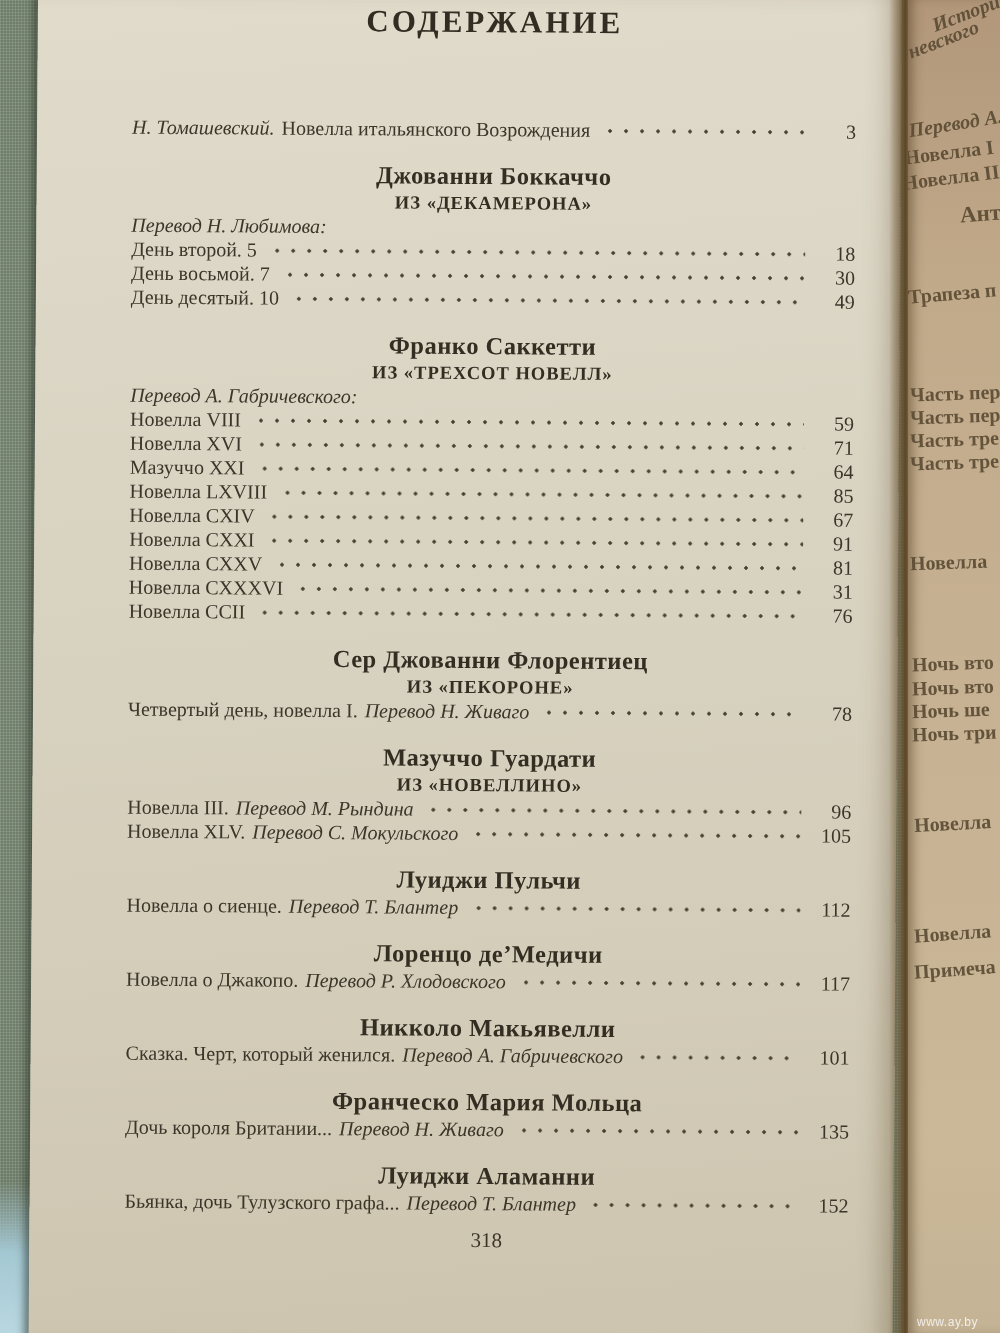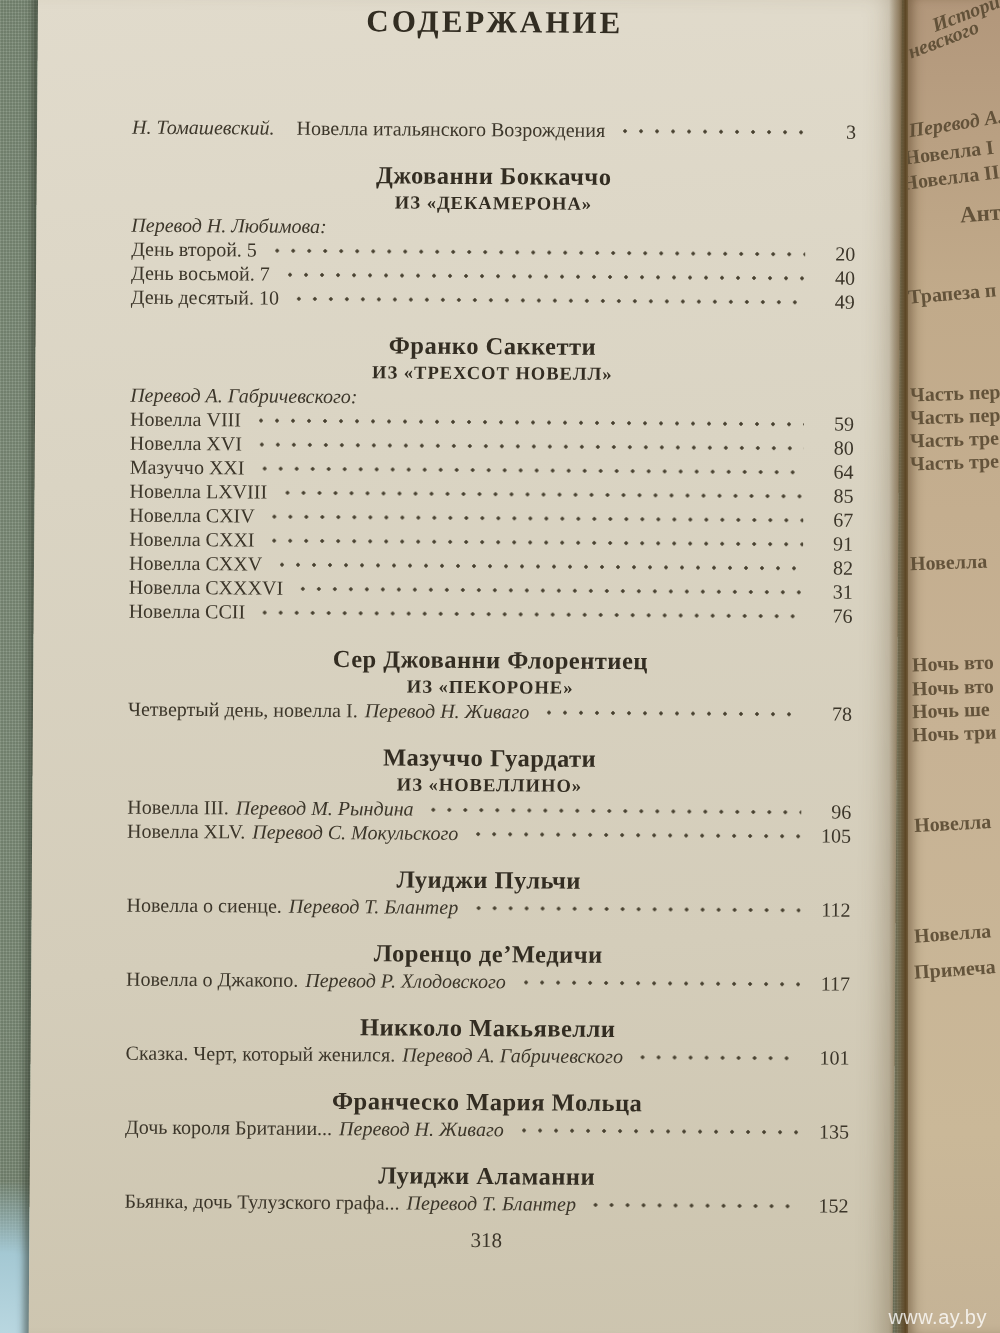--- a/index.html
+++ b/index.html
@@ -30,21 +30,21 @@
     box-shadow:-5px 3px 7px rgba(35,42,30,.5), inset -22px 0 26px -12px rgba(95,75,45,.38);
     color:#3c362a;
   }
   .page-inner{padding:6px 45px 0 95px;}
   .toc-title{
     text-align:center;font-weight:bold;font-size:31px;line-height:42px;
     letter-spacing:3px;color:#322d22;
   }
   #toc{margin-top:74px;}
   .row-entry{display:flex;align-items:baseline;font-size:20px;line-height:24px;white-space:nowrap;}
-  .row-entry .lead-italic{font-style:italic;margin-right:22px;text-align:right;}
+  .row-entry .lead-italic{font-style:italic;margin-right:7px;text-align:right;}
   .row-entry .label{}
   .row-entry .tr-italic{font-style:italic;margin-left:7px;}
   .leader{
     flex:1 1 auto;min-width:8px;height:14px;margin:0 6px 0 12px;align-self:center;
     background-image:radial-gradient(circle at 50% 50%, #47402f 1.5px, rgba(0,0,0,0) 1.9px);
     background-repeat:repeat-x;background-size:16px 8px;background-position:0 60%;
   }
   .pagenum{flex:none;width:44px;text-align:right;font-size:20px;}
   .row-author{
     text-align:center;font-weight:bold;font-size:24.5px;line-height:30px;
@@ -66,23 +66,23 @@
     position:absolute;left:908px;top:0;width:92px;height:1333px;overflow:hidden;
     background:linear-gradient(to bottom,#b2977b 0%,#c1aa8a 22%,#c7b294 55%,#cab898 85%,#c5b396 100%);
     box-shadow:inset 9px 0 12px -5px rgba(70,48,20,.5);
   }
   .frag{
     position:absolute;white-space:nowrap;font-weight:bold;color:#5c4c34;
     font-size:20px;line-height:22px;opacity:.92;
   }
   .frag.i{font-style:italic;}
   .watermark{
-    position:absolute;right:13px;bottom:4px;z-index:9;
+    position:absolute;right:22px;bottom:4px;z-index:9;
     font-family:"Liberation Sans","DejaVu Sans",sans-serif;
-    font-size:20px;color:rgba(255,255,255,.78);letter-spacing:.5px;
+    font-size:12px;color:rgba(255,255,255,.78);letter-spacing:.5px;
   }
 </style>
 </head>
 <body>
 
 <div id="stage">
   <div class="fabric"></div>
   <div class="blue-patch"></div>
 
   <div class="page">
@@ -94,44 +94,44 @@
             <span class="label">Новелла итальянского Возрождения</span>
             <div class="leader"></div>
             <span class="pagenum">3</span>
           </div>
           <div class="row-author">Джованни Боккаччо</div>
           <div class="row-source">ИЗ «ДЕКАМЕРОНА»</div>
           <div class="row-note">Перевод Н. Любимова:</div>
           <div class="row-entry">
             <span class="label">День второй. 5</span>
             <div class="leader"></div>
-            <span class="pagenum">20</span>
+            <span class="pagenum">18</span>
           </div>
           <div class="row-entry">
             <span class="label">День восьмой. 7</span>
             <div class="leader"></div>
-            <span class="pagenum">40</span>
+            <span class="pagenum">30</span>
           </div>
           <div class="row-entry">
             <span class="label">День десятый. 10</span>
             <div class="leader"></div>
             <span class="pagenum">49</span>
           </div>
           <div class="row-author">Франко Саккетти</div>
           <div class="row-source">ИЗ «ТРЕХСОТ НОВЕЛЛ»</div>
           <div class="row-note">Перевод А. Габричевского:</div>
           <div class="row-entry">
             <span class="label">Новелла  VIII</span>
             <div class="leader"></div>
             <span class="pagenum">59</span>
           </div>
           <div class="row-entry">
             <span class="label">Новелла XVI</span>
             <div class="leader"></div>
-            <span class="pagenum">80</span>
+            <span class="pagenum">71</span>
           </div>
           <div class="row-entry">
             <span class="label">Мазуччо XXI</span>
             <div class="leader"></div>
             <span class="pagenum">64</span>
           </div>
           <div class="row-entry">
             <span class="label">Новелла LXVIII</span>
             <div class="leader"></div>
             <span class="pagenum">85</span>
@@ -142,21 +142,21 @@
             <span class="pagenum">67</span>
           </div>
           <div class="row-entry">
             <span class="label">Новелла CXXI</span>
             <div class="leader"></div>
             <span class="pagenum">91</span>
           </div>
           <div class="row-entry">
             <span class="label">Новелла CXXV</span>
             <div class="leader"></div>
-            <span class="pagenum">82</span>
+            <span class="pagenum">81</span>
           </div>
           <div class="row-entry">
             <span class="label">Новелла CXXXVI</span>
             <div class="leader"></div>
             <span class="pagenum">31</span>
           </div>
           <div class="row-entry">
             <span class="label">Новелла  CCII</span>
             <div class="leader"></div>
             <span class="pagenum">76</span>

